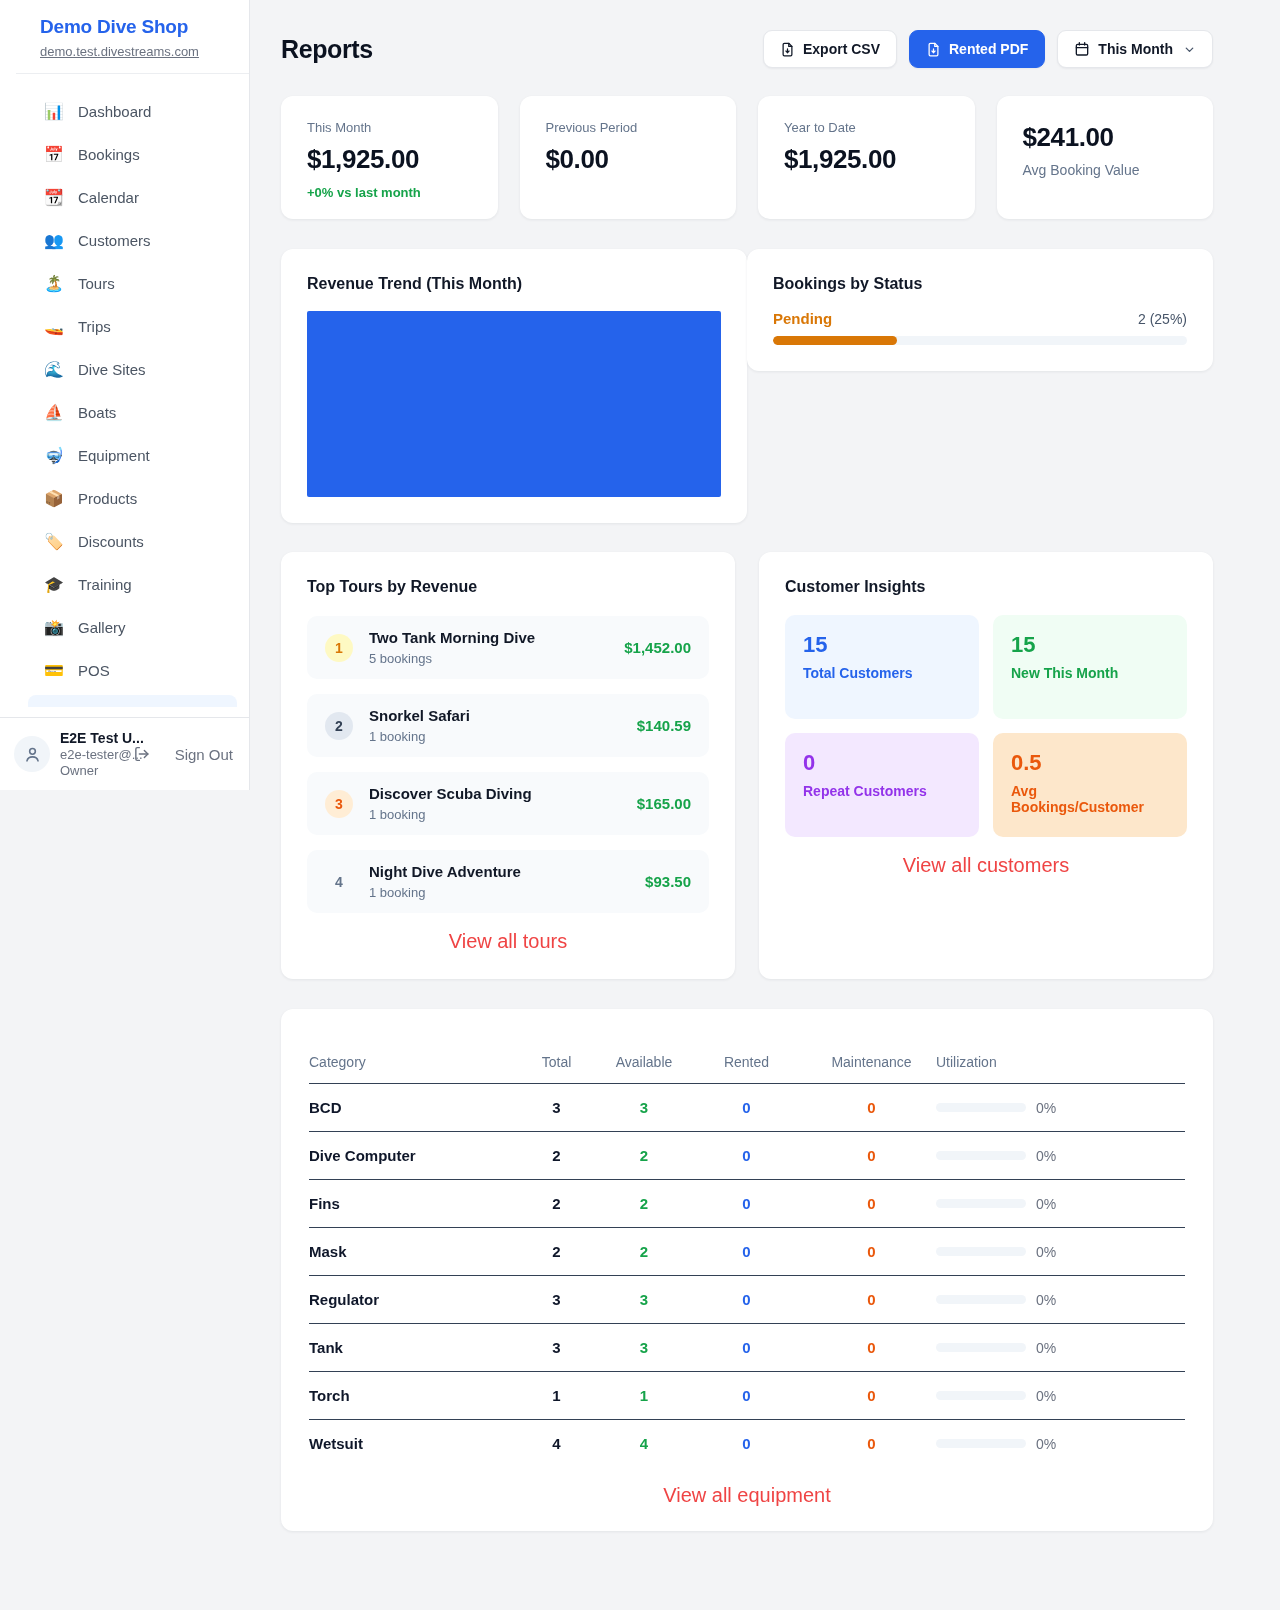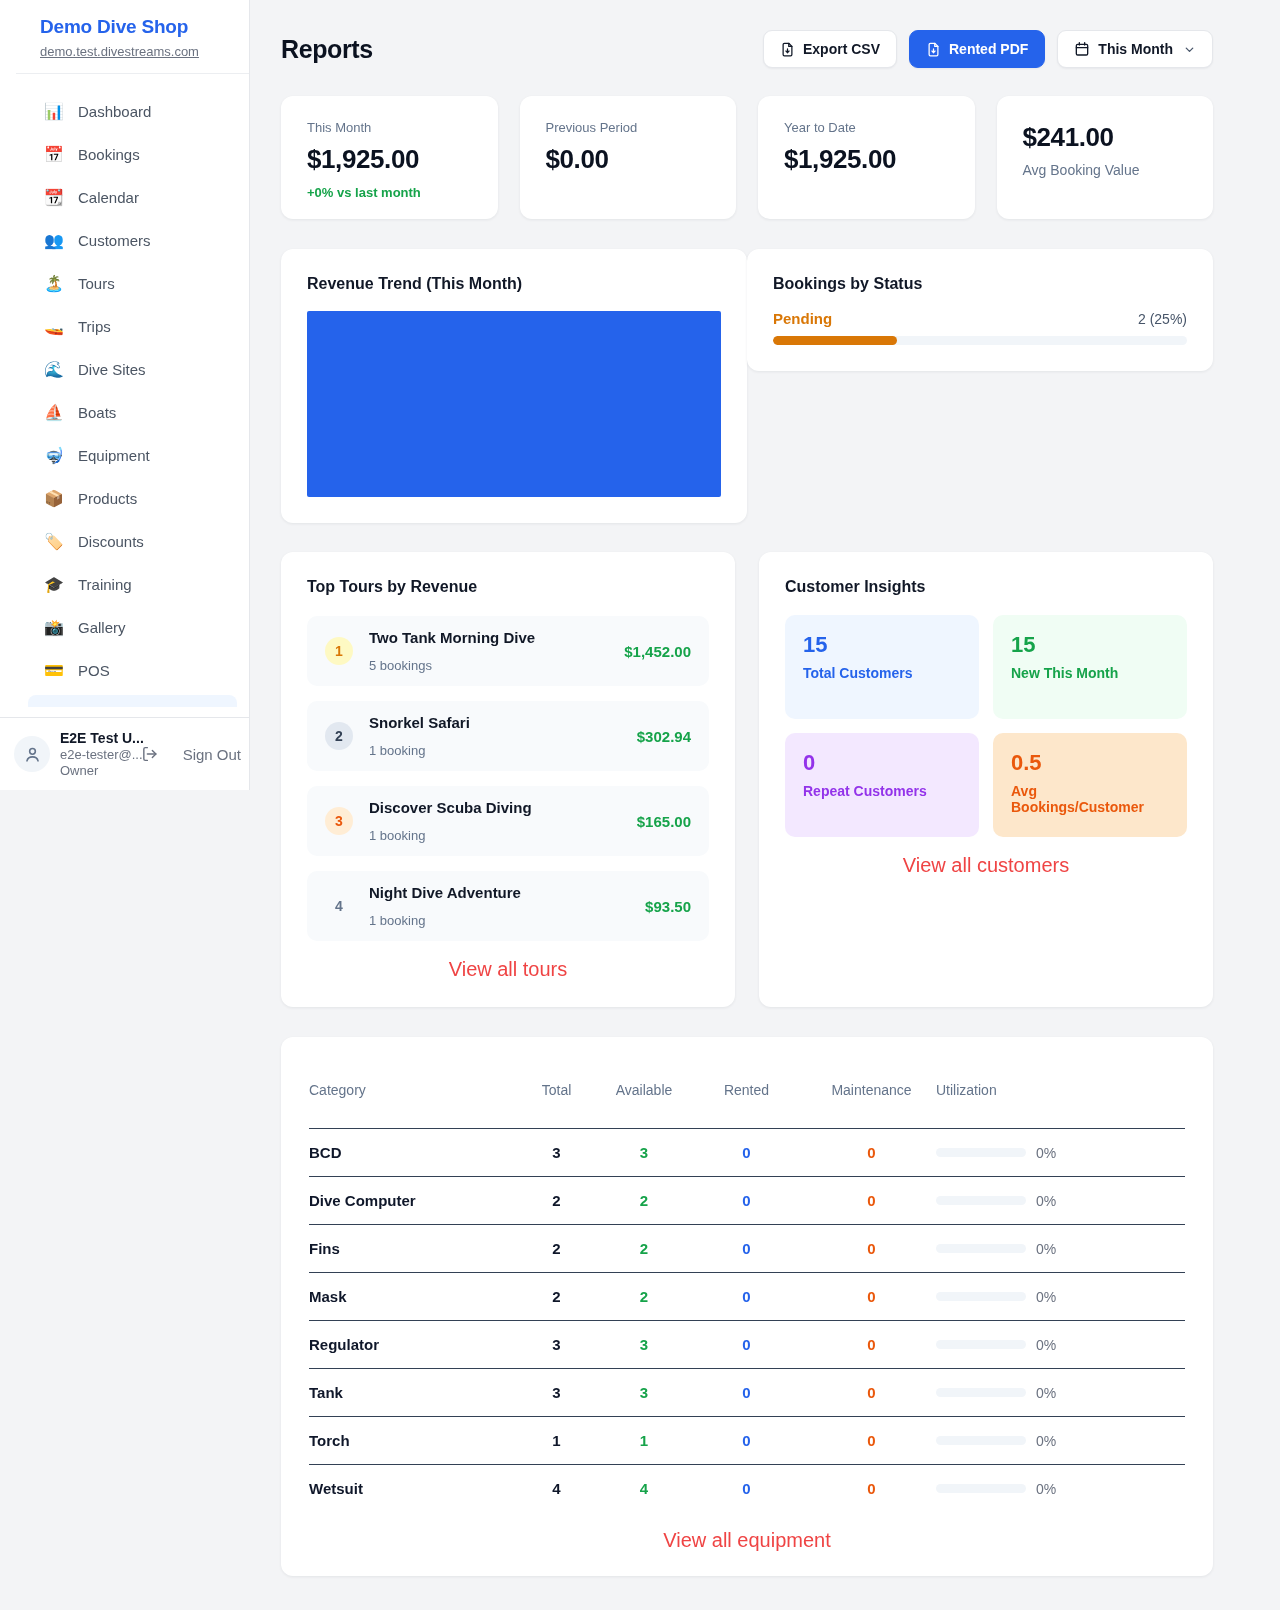--- a/index.html
+++ b/index.html
@@ -14,21 +14,21 @@
   .brand-domain { margin-top:6px; font-size:13px; color:#6b7280;text-decoration:underline; }
   .nav { padding:16px 12px 0; }
   .nav-item { display:flex; align-items:center; gap:14px; height:43px; padding:0 16px; border-radius:8px; cursor:pointer; }
   .nav-icon { width:20px; font-size:16px; text-align:center; flex:none; }
   .nav-label { font-size:15px; color:#4b5563; }
   .nav-partial { height:12px; margin:3px 12px 0; background:#eff6ff; border-radius:8px 8px 0 0; }
   .side-footer { position:absolute; left:0; bottom:0; width:100%; height:73px; border-top:1px solid #e5e7eb; background:#fff; display:flex; align-items:center; padding:0 14px; gap:10px; }
   .avatar { width:36px; height:36px; border-radius:50%; background:#f1f5f9; display:flex; align-items:center; justify-content:center; flex:none; color:#64748b; }
   .u-name { font-size:14px; font-weight:bold; color:#111827; }
   .u-email, .u-role { font-size:13px; color:#6b7280; margin-top:1px; }
-  .signout { position:absolute; right:8px; top:50%; transform:translateY(-50%); display:flex; align-items:flex-start; gap:25px; color:#6b7280; font-size:15px; cursor:pointer; }
+  .signout { position:absolute; right:16px; top:50%; transform:translateY(-50%); display:flex; align-items:flex-start; gap:25px; color:#6b7280; font-size:15px; cursor:pointer; }
 
   
   .main { position:absolute; left:250px; top:0; width:1030px; padding:30px 67px 0 31px; }
   .page-head { display:flex; align-items:center; justify-content:space-between; margin-bottom:28px; }
   .page-title { font-size:25px; font-weight:800; letter-spacing:-.4px; color:#0b1220; }
   .head-actions { display:flex; gap:12px; }
   .btn { height:38px; display:inline-flex; align-items:center; gap:8px; padding:0 16px; border-radius:9px; font-size:14px; font-weight:bold; background:#fff; border:1px solid #e5e7eb; color:#111827; box-shadow:0 1px 2px rgba(16,24,40,.05); cursor:pointer; }
   .btn-primary { background:#2563eb; border-color:#2563eb; color:#fff; }
   .btn svg { flex:none; }
   .chev { margin-left:2px; }
@@ -55,33 +55,33 @@
   .status-count { font-size:14px; color:#475569; }
   .track { margin-top:9px; height:9px; border-radius:6px; background:#f1f5f9; overflow:hidden; }
   .fill { height:100%; border-radius:6px; }
 
   .row3 { display:grid; grid-template-columns:1fr 1fr; gap:24px; margin-bottom:30px; }
   .tours-card, .insights-card { padding:26px; }
   .tour-row { display:flex; align-items:center; gap:16px; background:#f8fafc; border-radius:10px; padding:13px 18px; margin-top:15px; }
   .tour-row:first-of-type { margin-top:20px; }
   .rank { width:28px; height:28px; border-radius:50%; display:flex; align-items:center; justify-content:center; font-size:14px; font-weight:bold; flex:none; }
   .tour-name { font-size:15px; font-weight:bold; color:#111827; }
-  .tour-sub { font-size:13px; color:#64748b; margin-top:12px; }
+  .tour-sub { font-size:13px; color:#64748b; margin-top:5px; }
   .tour-amount { margin-left:auto; font-size:15px; font-weight:bold; color:#16a34a; }
   .view-link { display:block; text-align:center; margin-top:17px; font-size:20px; color:#ef4444; cursor:pointer; text-decoration:none; }
 
   .tiles { display:grid; grid-template-columns:1fr 1fr; gap:14px; margin-top:19px; }
   .tile { border-radius:10px; padding:17px 18px; height:104px; }
   .tile-value { font-size:22px; font-weight:800; }
   .tile-label { font-size:14px; font-weight:bold; margin-top:7px; }
 
   
   .equip-card { padding:26px 28px 24px; margin-bottom:75px; }
   .t-grid { display:grid; grid-template-columns:200px 95px 80px 125px 125px 1fr; align-items:center; }
-  .t-head { margin-top:19px; padding-bottom:30px; border-bottom:1px solid #334155; color:#64748b; font-size:14px; }
+  .t-head { margin-top:19px; padding-bottom:13px; border-bottom:1px solid #334155; color:#64748b; font-size:14px; }
   .t-head > div { text-align:center; }
   .t-head > div:first-child, .t-head .util-h { text-align:left; }
   .t-head .util-h { padding-left:2px; }
   .t-row { padding:15px 0; border-bottom:1px solid #334155; font-size:15px; }
   .t-row:last-of-type { border-bottom:none; }
   .t-cat { font-weight:bold; color:#0f172a; }
   .t-num { text-align:center; font-weight:bold; }
   .n-total { color:#0f172a; } .n-avail { color:#16a34a; } .n-rent { color:#2563eb; } .n-maint { color:#ea580c; }
   .util-cell { display:flex; align-items:center; gap:10px; padding-left:2px; }
   .util-track { width:90px; height:9px; border-radius:5px; background:#f1f5f9; }
@@ -267,21 +267,21 @@
                 <div class="tour-sub">5 bookings</div>
               </div>
               <div class="tour-amount">$1,452.00</div>
             </div>
             <div class="tour-row">
               <div class="rank" style="background: rgb(226, 232, 240); color: rgb(51, 65, 85);">2</div>
               <div>
                 <div class="tour-name">Snorkel Safari</div>
                 <div class="tour-sub">1 booking</div>
               </div>
-              <div class="tour-amount">$302.94</div>
+              <div class="tour-amount">$140.59</div>
             </div>
             <div class="tour-row">
               <div class="rank" style="background: rgb(255, 237, 213); color: rgb(234, 88, 12);">3</div>
               <div>
                 <div class="tour-name">Discover Scuba Diving</div>
                 <div class="tour-sub">1 booking</div>
               </div>
               <div class="tour-amount">$165.00</div>
             </div>
             <div class="tour-row">

